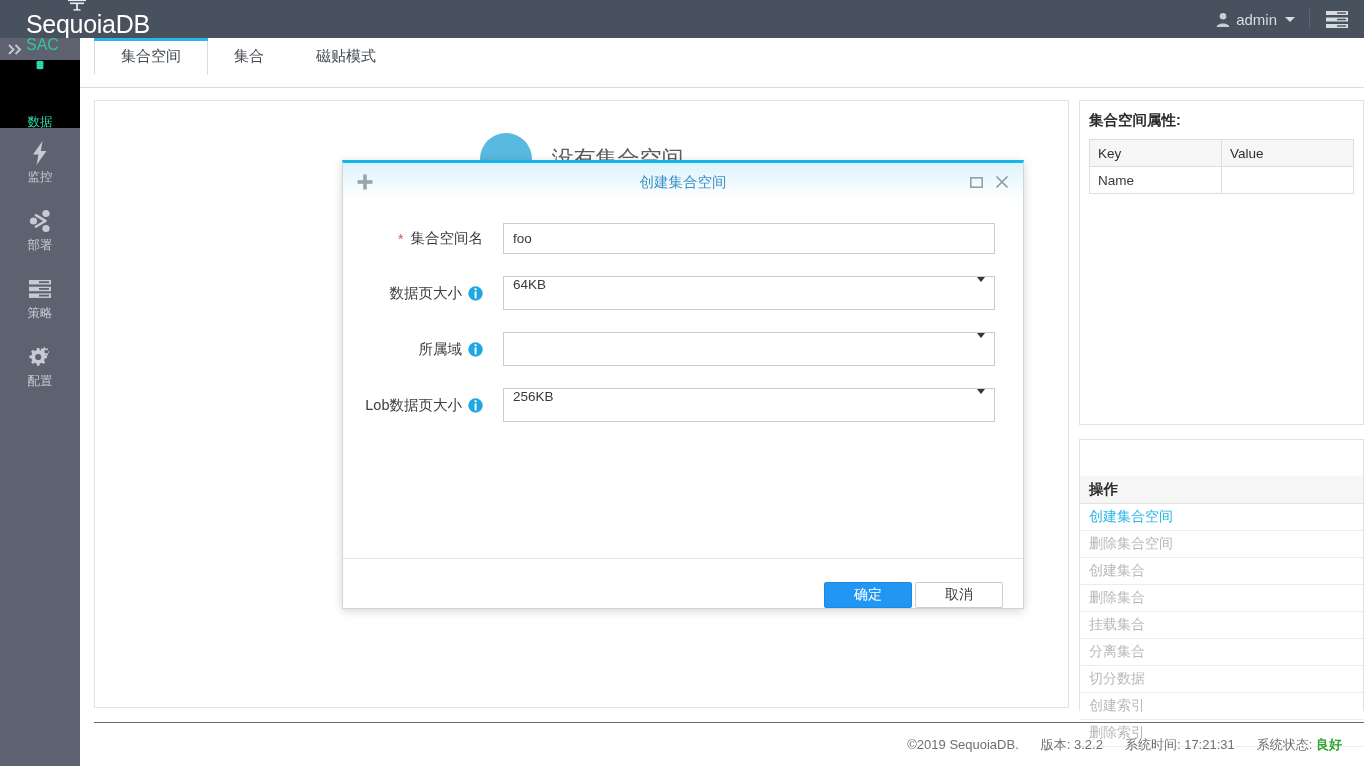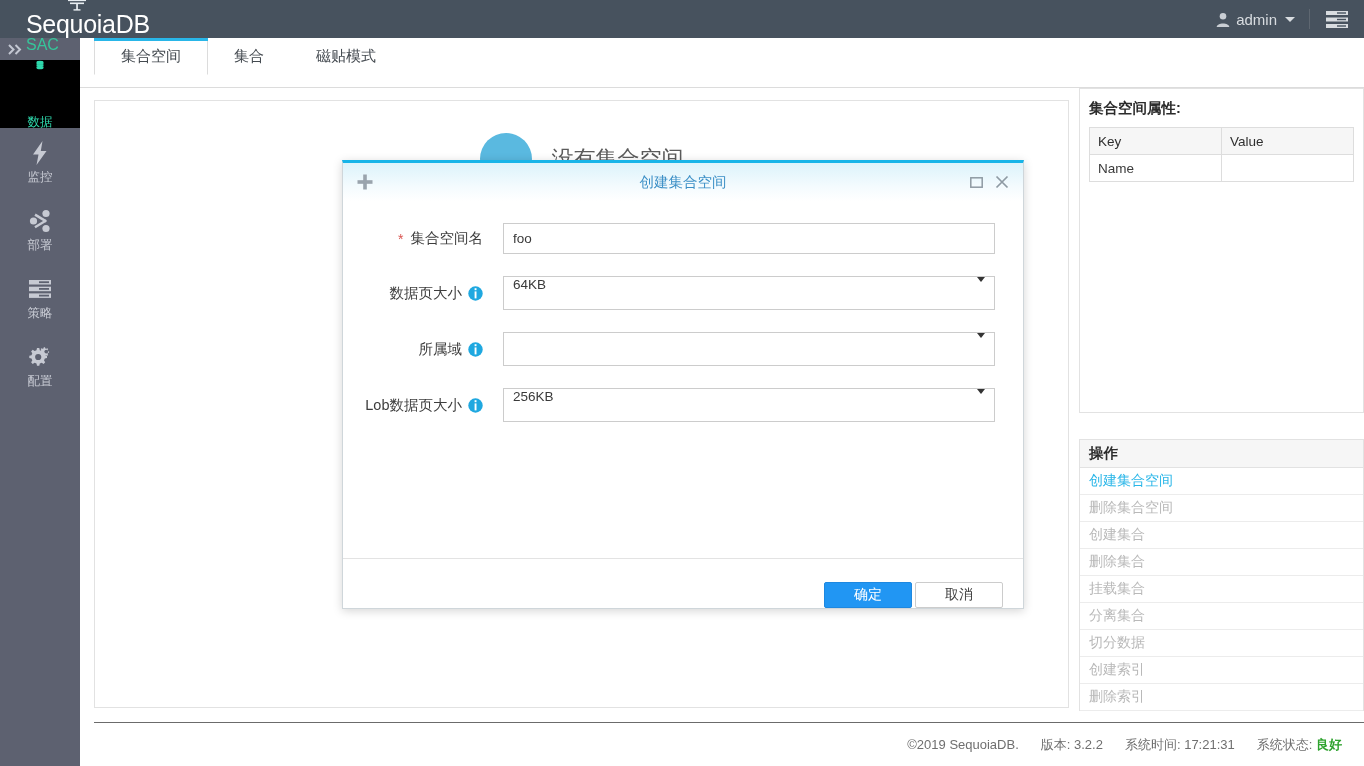--- a/index.html
+++ b/index.html
@@ -129,21 +129,21 @@
     display: flex; align-items: center; justify-content: center;
   }
   .empty-circle .dot {
     width: 7px; height: 7px; border-radius: 50%; background: #ffffff;
     margin-top: 8px;
   }
   .empty-text { font-size: 22px; color: #5b5b5b; }
 
   
   .rp-props {
-    position: absolute; top: 88px; left: 1079px;
+    position: absolute; top: 100px; left: 1079px;
     width: 285px; height: 325px;
     background: #ffffff;
     border: 1px solid #e2e2e2;
     padding: 10px 9px;
   }
   .rp-title { font-size: 14.5px; font-weight: bold; color: #2b2b2b; margin-bottom: 9px; }
   .prop-table { width: 100%; border-collapse: collapse; table-layout: fixed; }
   .prop-table th, .prop-table td {
     border: 1px solid #dddddd;
     font-size: 13.5px; font-weight: normal;
@@ -157,21 +157,21 @@
     width: 285px; height: 272px;
     background: #ffffff;
     border: 1px solid #e2e2e2;
     border-bottom: none;
   }
   .ops-head {
     height: 28px; background: #f6f6f6;
     border-bottom: 1px solid #e2e2e2;
     display: flex; align-items: center;
     padding-left: 9px;
-    font-size: 14.5px; font-weight: bold; color: #2b2b2b;
+    font-size: 14.5px; font-weight: bold; color: #2b2b2b; margin-top: 36px;
   }
   .op-row {
     height: 27px; display: flex; align-items: center;
     padding-left: 9px;
     border-bottom: 1px solid #ececec;
     font-size: 14px; color: #b9b9b9;
     cursor: default;
   }
   .op-row.enabled { color: #29b6e8; cursor: pointer; }
 

